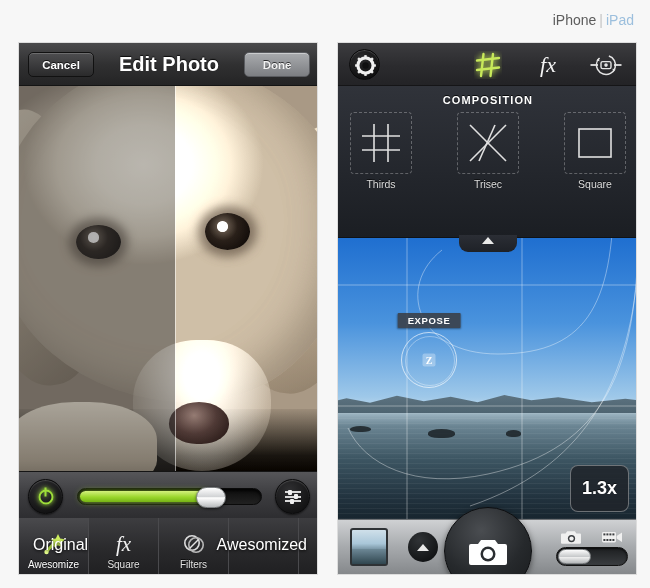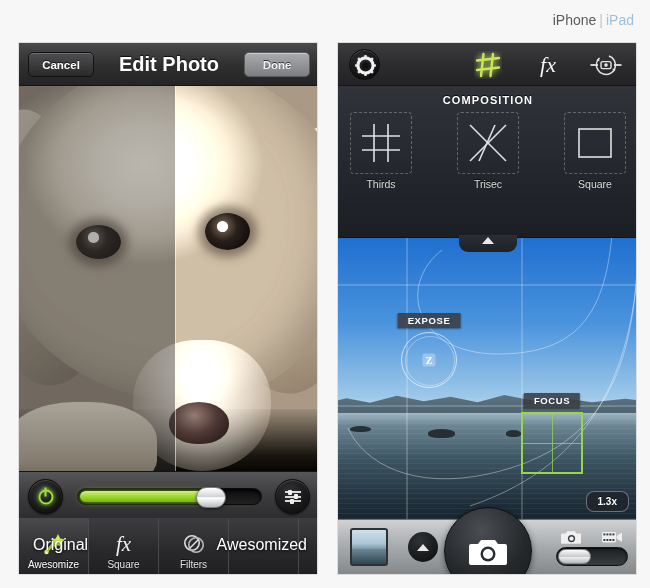--- a/index.html
+++ b/index.html
@@ -362,24 +362,24 @@
   .focus-box::before {
     content: ""; position: absolute; left: 0; top: 50%;
     width: 100%; height: 1px; background: rgba(154,214,74,.75);
   }
   .focus-box::after {
     content: ""; position: absolute; top: 0; left: 50%;
     height: 100%; width: 1px; background: rgba(154,214,74,.75);
   }
   .zoom-badge {
     position: absolute; right: 9px; bottom: 9px;
-    padding: 4px 11px; border-radius: 8px;
+    padding: 12px 11px; border-radius: 8px;
     background: rgba(32,36,42,.86);
     border: 1px solid rgba(255,255,255,.35);
-    font-size: 10px; font-weight: bold; color: #fff;
+    font-size: 18px; font-weight: bold; color: #fff;
     text-shadow: 0 -1px 0 rgba(0,0,0,.6);
     text-align: center;
   }
 
   
   .exp-ruler {
     position: absolute; left: 0; top: 478px; width: 300px; height: 26px;
     background: linear-gradient(#333639, #1b1d20 60%, #121416);
     border-top: 1px solid #0b0c0d;
     overflow: hidden;
@@ -665,24 +665,20 @@
       </g>
     </svg>
 
     <div class="expose-marker" style="left:63px;top:94px;">
       <div class="marker-label">EXPOSE</div>
       <div class="expose-ring">
         <div class="expose-glyph">Z</div>
       </div>
     </div>
 
-    <div class="focus-marker" style="left:183px;top:174px;">
-      <div class="marker-label">FOCUS</div>
-      <div class="focus-box"></div>
-    </div>
 
     <div class="zoom-badge">1.3x</div>
   </div>
 
   <div class="exp-ruler">
     <div class="exp-tick"></div>
   </div>
 
   <div class="cam-bottom">
     <div class="thumb"></div>

